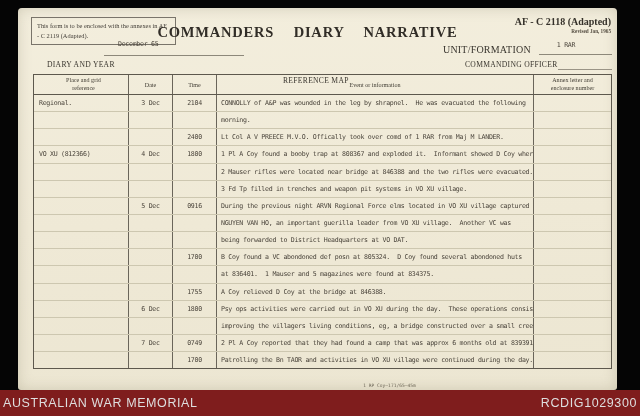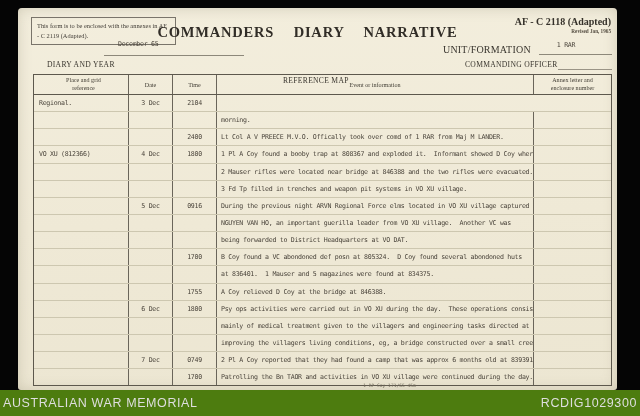--- a/index.html
+++ b/index.html
@@ -42,21 +42,21 @@
   .trow>div{box-sizing:border-box;display:flex;align-items:center;overflow:hidden;}
   .c-place{width:95px;border-right:1px solid #6a655a;padding-left:5px;}
   .c-date{width:44px;border-right:1px solid #6a655a;justify-content:center;text-align:center;}
   .c-time{width:44px;border-right:1px solid #6a655a;justify-content:center;text-align:center;}
   .c-event{width:317px;border-right:1px solid #6a655a;padding-left:4px;}
   .c-annex{flex:1;}
   .hwrap{width:58px;line-height:1.25;}
   .imprint{position:absolute;left:213px;top:375px;width:317px;text-align:center;
          font-family:"DejaVu Sans Mono",monospace;font-size:4.6px;color:#6e6859;}
   
-  .footer-bar{position:absolute;left:0;right:0;bottom:0;height:26px;background:#4d7c0f;
+  .footer-bar{position:absolute;left:0;right:0;bottom:0;height:26px;background:#7f1d1d;
          display:flex;align-items:center;justify-content:space-between;padding:0 3px;
          font-family:"Liberation Sans",sans-serif;font-size:12.5px;color:#dedede;letter-spacing:.6px;}
 </style>
 </head>
 <body>
 
 <div class="stage">
   <div class="paper">
 
     <div class="notice-box">This form is to be enclosed with the annexes in AF - C 2119 (Adapted).</div>
@@ -89,20 +89,21 @@
         <div class="c-event" style="justify-content:center;padding-left:0;">Event or information</div>
         <div class="c-annex" style="justify-content:center;">
             <span class="hwrap">Annex letter and enclosure number</span>
           </div>
       </div>
       <div>
           <div class="trow">
     <div class="c-place typed">Regional.</div>
     <div class="c-date typed">3 Dec</div>
     <div class="c-time typed">2104</div>
+    <div class="c-event typed">CONNOLLY of A&amp;P was wounded in the leg by shrapnel.  He was evacuated the following</div>
     <div class="c-annex"></div>
   </div>
           <div class="trow">
     <div class="c-place typed"></div>
     <div class="c-date typed"></div>
     <div class="c-time typed"></div>
     <div class="c-event typed">morning.</div>
     <div class="c-annex"></div>
   </div>
           <div class="trow">
@@ -179,27 +180,20 @@
     <div class="c-place typed"></div>
     <div class="c-date typed">6 Dec</div>
     <div class="c-time typed">1800</div>
     <div class="c-event typed">Psy ops activities were carried out in VO XU during the day.  These operations consisted</div>
     <div class="c-annex"></div>
   </div>
           <div class="trow">
     <div class="c-place typed"></div>
     <div class="c-date typed"></div>
     <div class="c-time typed"></div>
-    <div class="c-event typed">mainly of medical treatment given to the villagers and engineering tasks directed at</div>
-    <div class="c-annex"></div>
-  </div>
-          <div class="trow">
-    <div class="c-place typed"></div>
-    <div class="c-date typed"></div>
-    <div class="c-time typed"></div>
     <div class="c-event typed">improving the villagers living conditions, eg, a bridge constructed over a small creek.</div>
     <div class="c-annex"></div>
   </div>
           <div class="trow">
     <div class="c-place typed"></div>
     <div class="c-date typed">7 Dec</div>
     <div class="c-time typed">0749</div>
     <div class="c-event typed">2 Pl A Coy reported that they had found a camp that was approx 6 months old at 839391.</div>
     <div class="c-annex"></div>
   </div>

